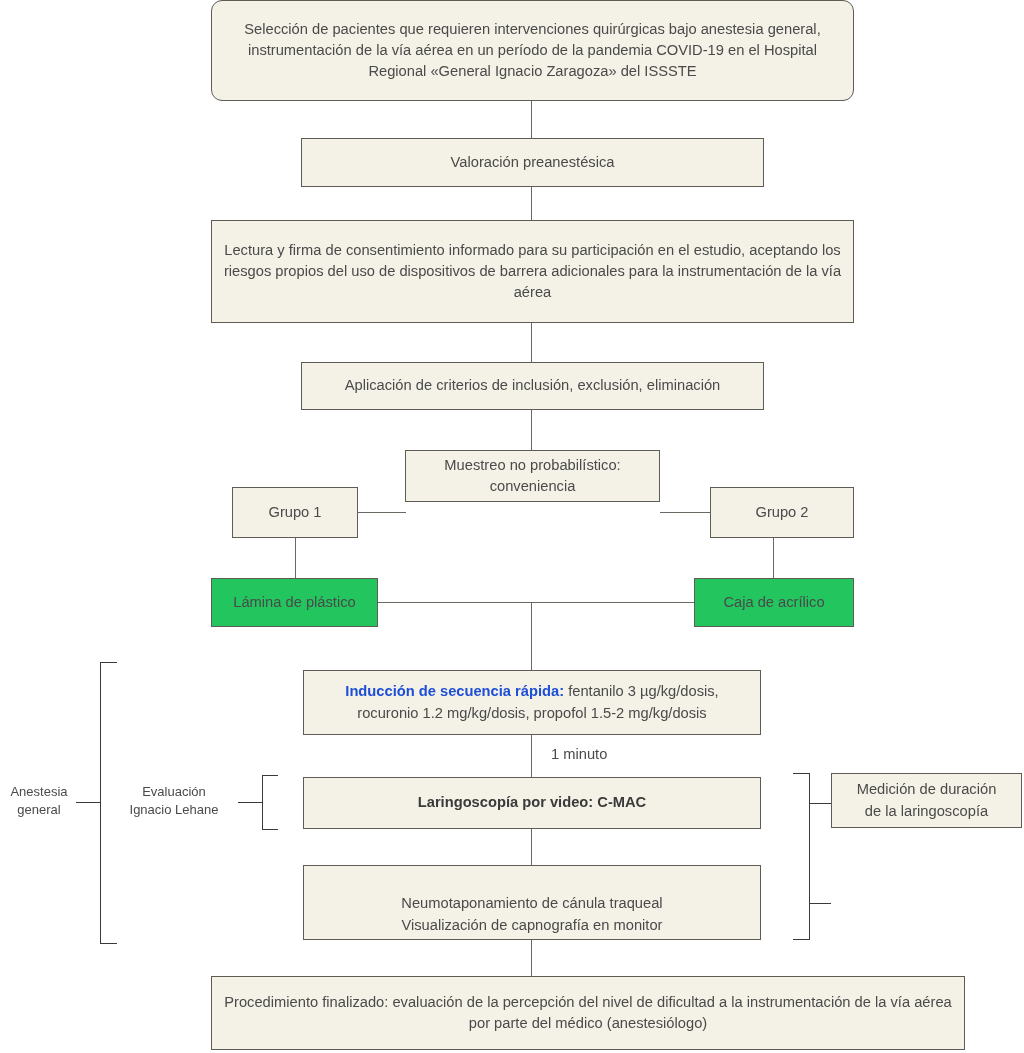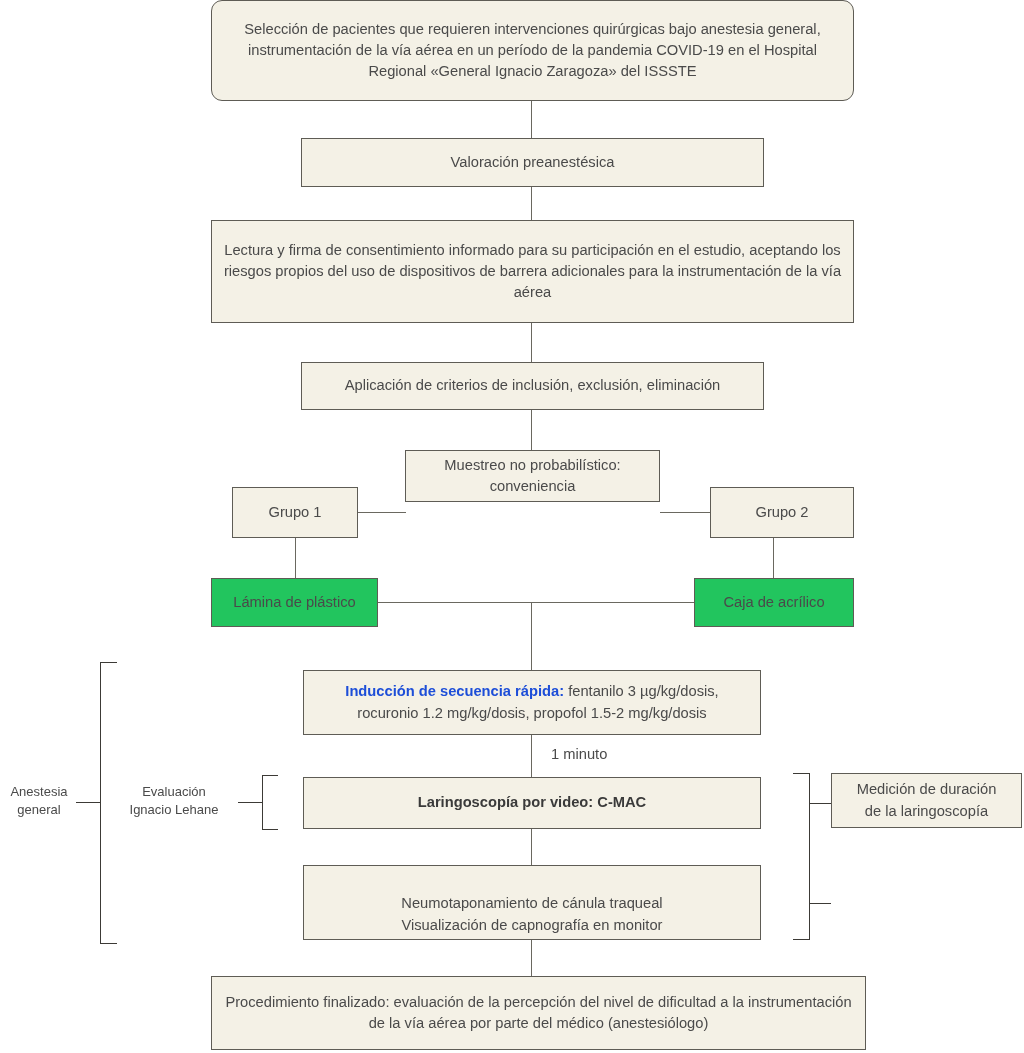--- a/index.html
+++ b/index.html
@@ -181,21 +181,21 @@
     <span class="txt" style="white-space:pre-line;margin-top:24px;">Neumotaponamiento de cánula traqueal
 Visualización de capnografía en monitor</span>
   </div>
 
   <div class="box" style="left:831px; top:773px; width:191px; height:55px;">
     <span class="txt" style="white-space:pre-line;">Medición de duración
 de la laringoscopía</span>
   </div>
 
 
-  <div class="box" style="left:211px; top:976px; width:655px; height:74px;">
+  <div class="box" style="left:211px; top:976px; width:754px; height:74px;">
     <span class="txt">Procedimiento finalizado: evaluación de la percepción del nivel de dificultad a la instrumentación de la vía aérea por parte del médico (anestesiólogo)</span>
   </div>
 
   <div class="label" style="left:0px; top:783px; width:78px;">Anestesia
 general</div>
 
   <div class="label" style="left:110px; top:783px; width:128px;">Evaluación
 Ignacio Lehane</div>
 
   <div class="minuto" style="left:548px; top:746px;">1 minuto</div>

